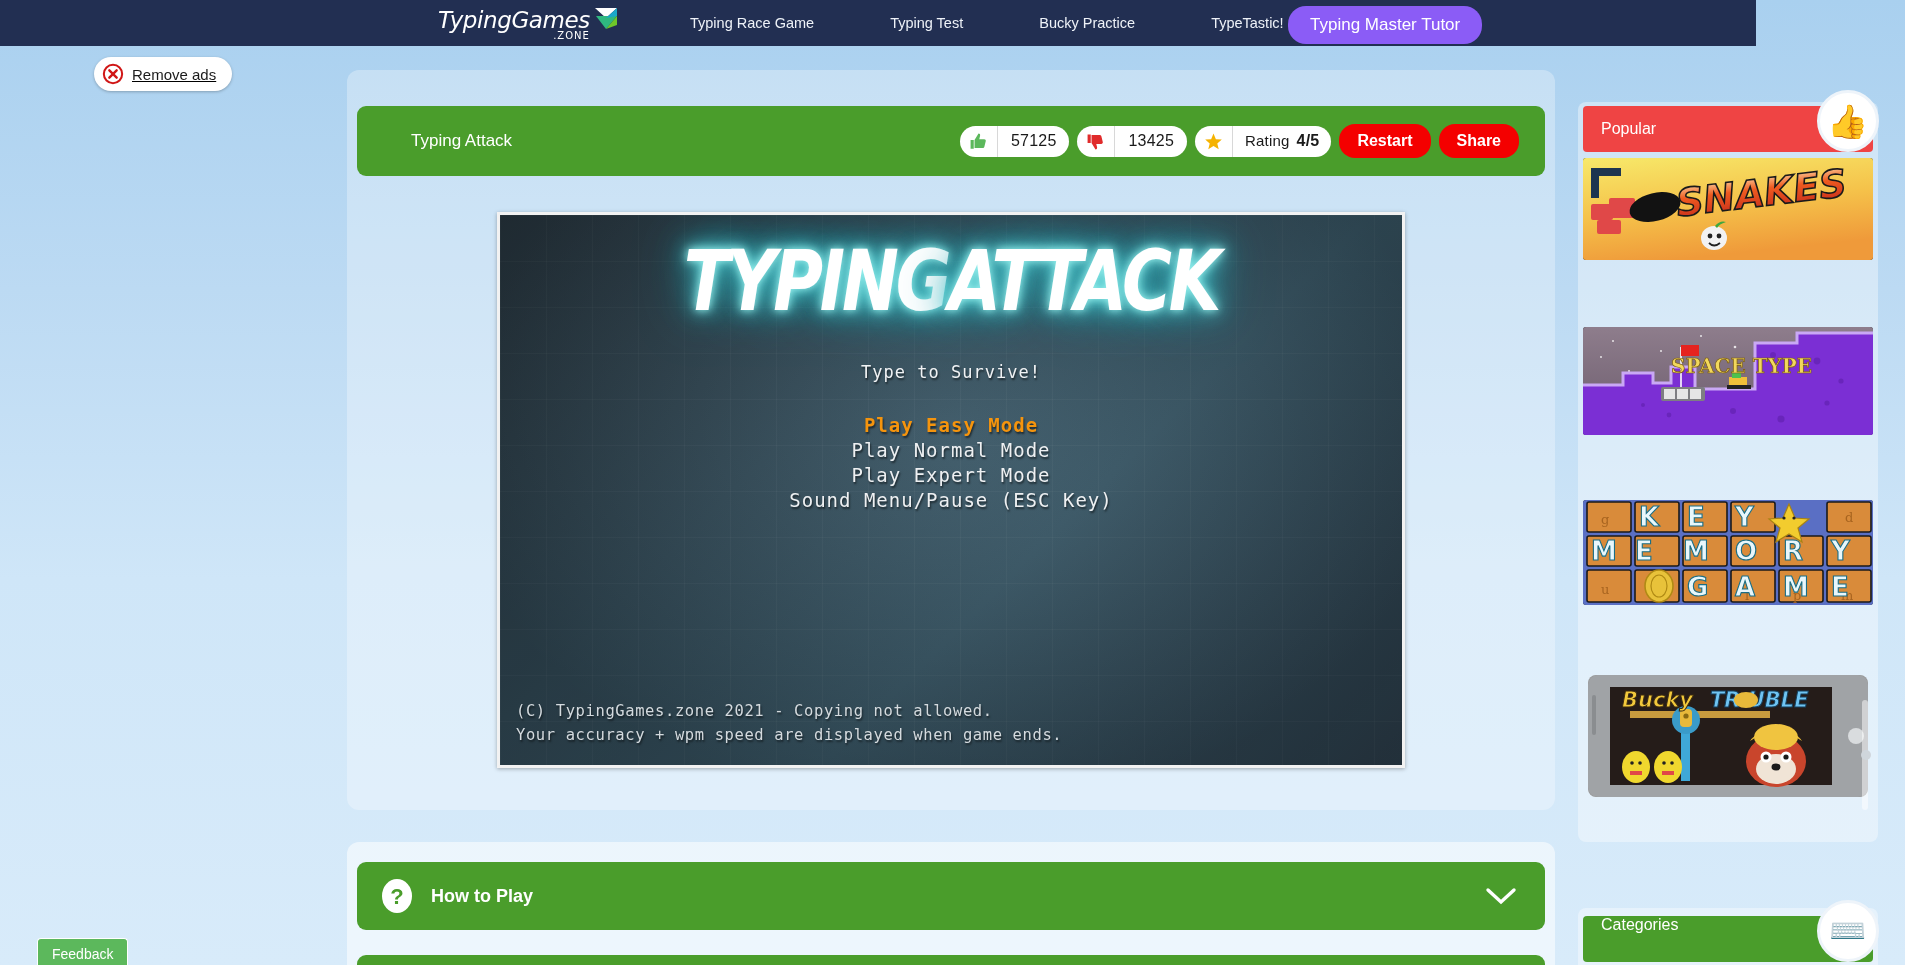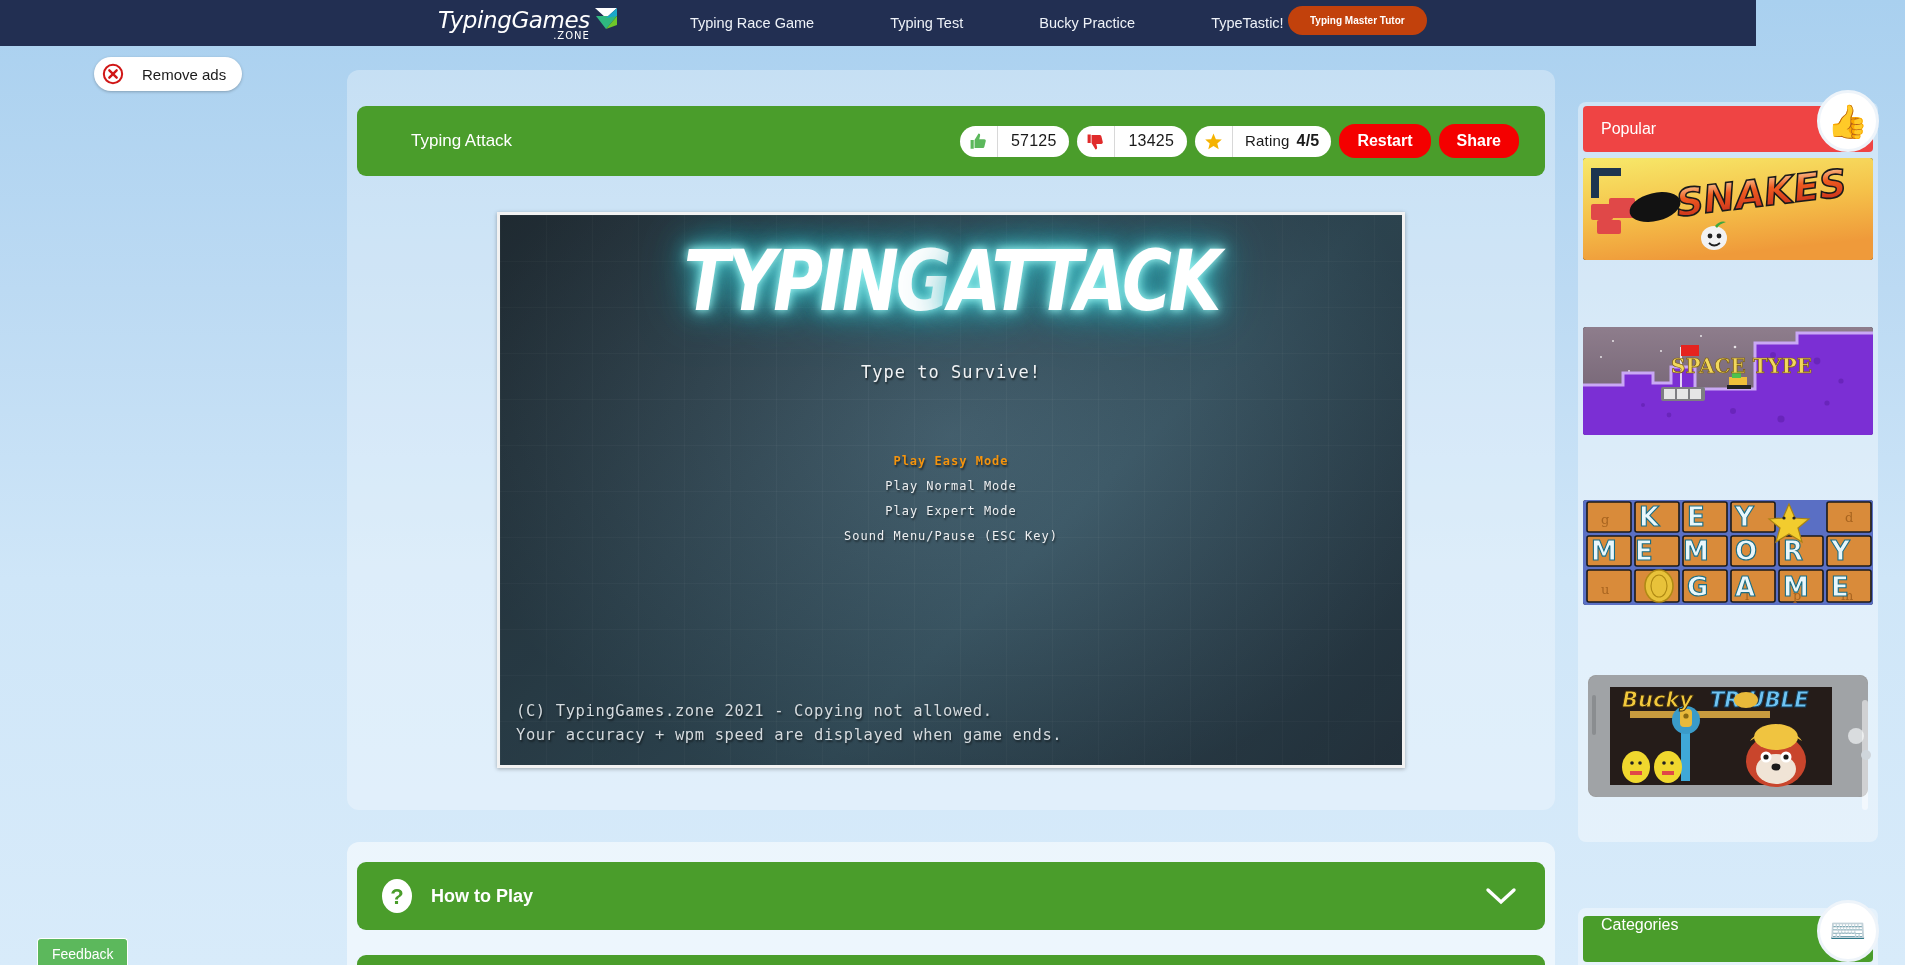--- a/index.html
+++ b/index.html
@@ -39,34 +39,34 @@
   .logo-arrow { width: 26px; height: 27px; margin-left: 1px; margin-bottom: 1px; }
 
   .nav-items { position: absolute; left: 690px; top: 0; height: 46px; display: flex; align-items: center; }
   .nav-item {
     color: #eef2f8; font-size: 14.5px; margin-right: 76px;
     white-space: nowrap; cursor: pointer;
   }
   .nav-item:last-child { margin-right: 0; }
   .nav-cta {
     position: absolute; left: 1288px; top: 6px;
-    background: #c2410c; color: #ffffff;
-    font-size: 10px; font-weight: bold;
+    background: #8b5cf6; color: #ffffff;
+    font-size: 17px; font-weight: normal;
     padding: 9px 22px; border-radius: 18px;
     white-space: nowrap; cursor: pointer;
   }
 
   
   .remove-ads {
     position: absolute; left: 94px; top: 57px;
     background: #ffffff; border-radius: 20px;
     height: 34px; display: flex; align-items: center;
-    padding: 0 16px 0 8px; gap: 18px;
+    padding: 0 16px 0 8px; gap: 8px;
     box-shadow: 0 1px 3px rgba(0,0,0,0.25);
-    cursor: pointer; z-index: 30;
+    cursor: pointer; z-index: 30; text-decoration: underline;
   }
   .remove-ads-label { font-size: 15px; color: #1b1b1b; }
   .x-icon { width: 22px; height: 22px; flex: 0 0 22px; }
 
   
   .feedback-tab {
     position: absolute; left: 37px; top: 938px;
     background: #5cb85c; color: #ffffff;
     font-size: 14px; padding: 7px 14px;
     border-radius: 4px 4px 0 0;
@@ -165,24 +165,23 @@
     text-align: center;
     font-family: "DejaVu Sans Mono", monospace;
     font-size: 17px; color: #f0f2f4;
     letter-spacing: 1px;
     text-shadow: 1px 2px 2px rgba(0,0,0,0.55);
   }
   .menu-block {
     position: absolute; top: 198px; left: 0; right: 0;
     text-align: center;
     font-family: "DejaVu Sans Mono", monospace;
-    font-size: 12px; line-height: 25px;
+    font-size: 19px; line-height: 25px;
     color: #eef0f2; letter-spacing: 1px;
     text-shadow: 1px 2px 2px rgba(0,0,0,0.55);
-    margin-top: 36px;
   }
   .menu-item.selected { color: #f5940d; font-weight: bold; }
   .canvas-footer {
     position: absolute; bottom: 18px; left: 16px;
     font-family: "DejaVu Sans Mono", monospace;
     font-size: 15.5px; line-height: 24px;
     color: #d4dade; letter-spacing: 0.6px;
     text-shadow: 1px 2px 2px rgba(0,0,0,0.5);
   }
 

